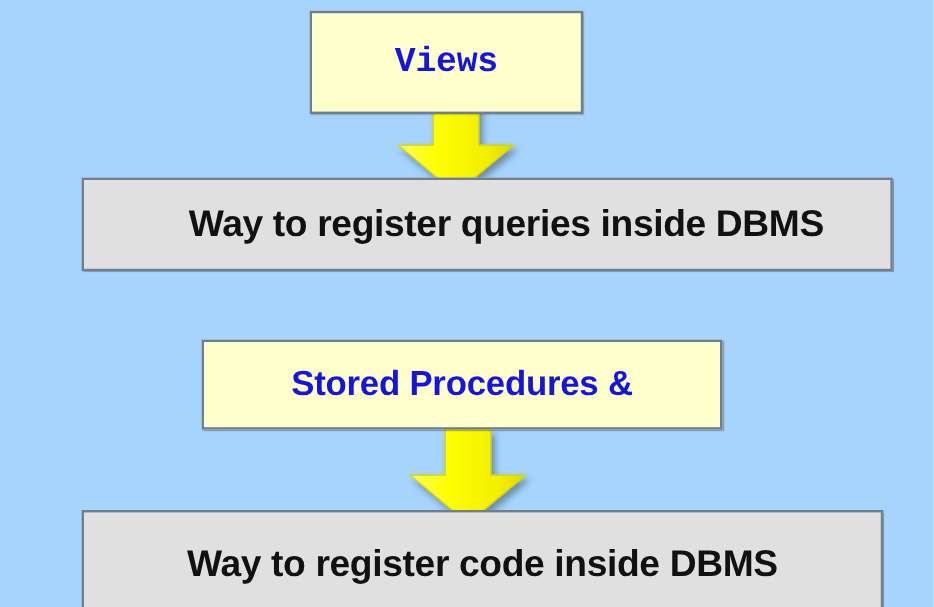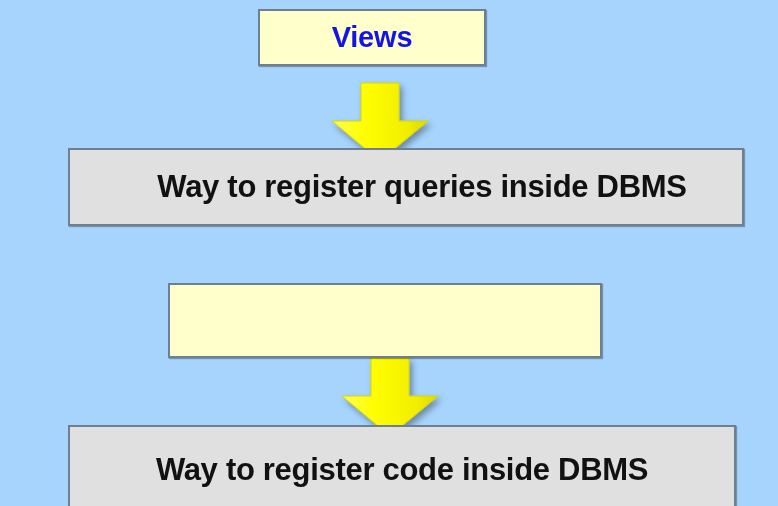--- a/index.html
+++ b/index.html
@@ -49,21 +49,21 @@
   }
   .node-desc {
     background: #e0e0e0;
     color: #111111;
     font-weight: bold;
     font-size: 31px;
     letter-spacing: -0.3px;
   }
 
   
-  #box-views       { left: 258px; top: 9px;   width: 228px; height: 57px; }
+  #box-views       { left: 258px; top: 9px;   width: 228px; height: 86px; font-family: Liberation Mono, monospace; }
   #box-views-desc  { left: 68px;  top: 148px; width: 676px; height: 78px; padding-left: 32px; }
   #box-sp          { left: 168px; top: 283px; width: 434px; height: 75px; }
   #box-sp-desc     { left: 68px;  top: 425px; width: 668px; height: 90px; }
 
   
   .arrow {
     position: absolute;
     z-index: 2;
   }
   #arrow-views { left: 328px; top: 83px;  width: 104px; height: 80px; }
@@ -95,21 +95,21 @@
       <polygon points="33,0 71,0 71,38 100,38 52,78 4,38 33,38" fill="url(#agrad1)" stroke="#d8d400" stroke-width="1" filter="url(#ashadow1)"></polygon>
     </svg>
   </div>
 
   <div class="node node-desc" id="box-views-desc">
     <span class="label">Way to register queries inside DBMS</span>
   </div>
 
   <div class="node node-concept" id="box-sp">
     <span class="label">
-      <br>
+      <span>Stored Procedures &amp;</span><br>
     </span>
   </div>
 
   <div class="arrow" id="arrow-sp">
     <svg viewBox="0 0 104 80" xmlns="http://www.w3.org/2000/svg">
       <defs>
         <linearGradient id="agrad2" x1="0" y1="0" x2="1" y2="0">
           <stop offset="0%" stop-color="#fdfd5a"></stop>
           <stop offset="32%" stop-color="#ffff00"></stop>
           <stop offset="78%" stop-color="#f2ee00"></stop>

